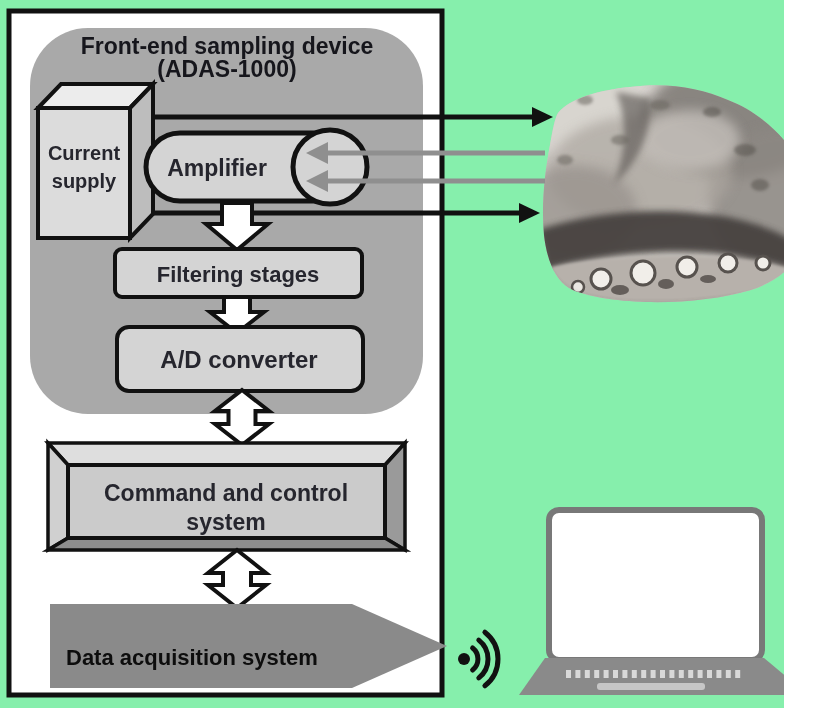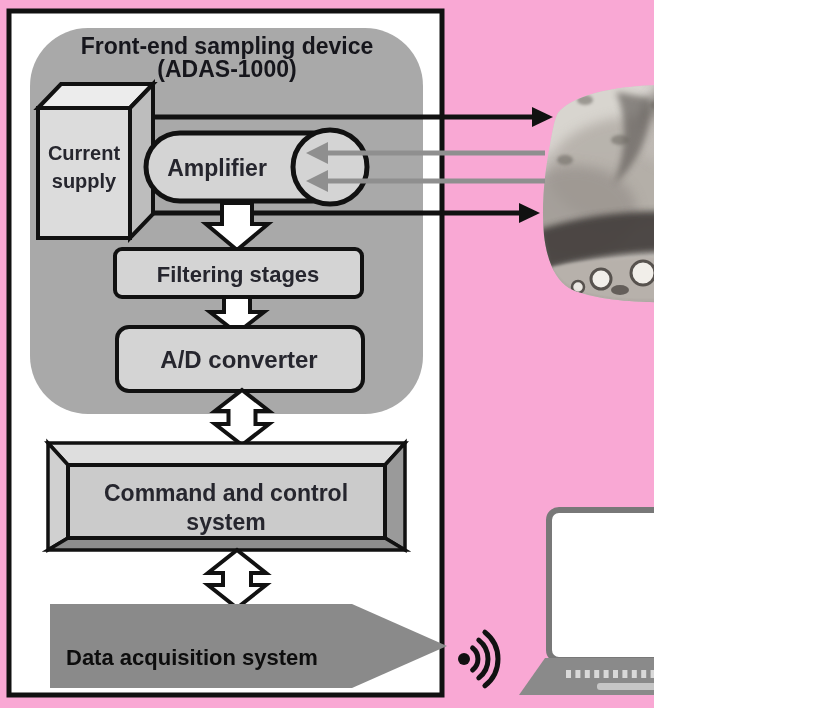--- a/index.html
+++ b/index.html
@@ -1,16 +1,16 @@
 <!DOCTYPE html>
 <html><head>
 <meta charset="utf-8">
 <style>
   html,body{margin:0;padding:0;background:#ffffff;}
-  #stage{position:relative;width:654px;height:708px;background:#f9a8d4;overflow:hidden;
+  #stage{position:relative;width:784px;height:708px;background:#86efac;overflow:hidden;
          font-family:"Liberation Sans",sans-serif;}
   svg{display:block;}
   text{font-family:"Liberation Sans",sans-serif;}
   .lbl{font-weight:bold;fill:#26262e;}
   .title{font-weight:bold;fill:#16161c;font-size:23px;}
   .mid{text-anchor:middle;}
 </style>
 </head>
 <body>
 

